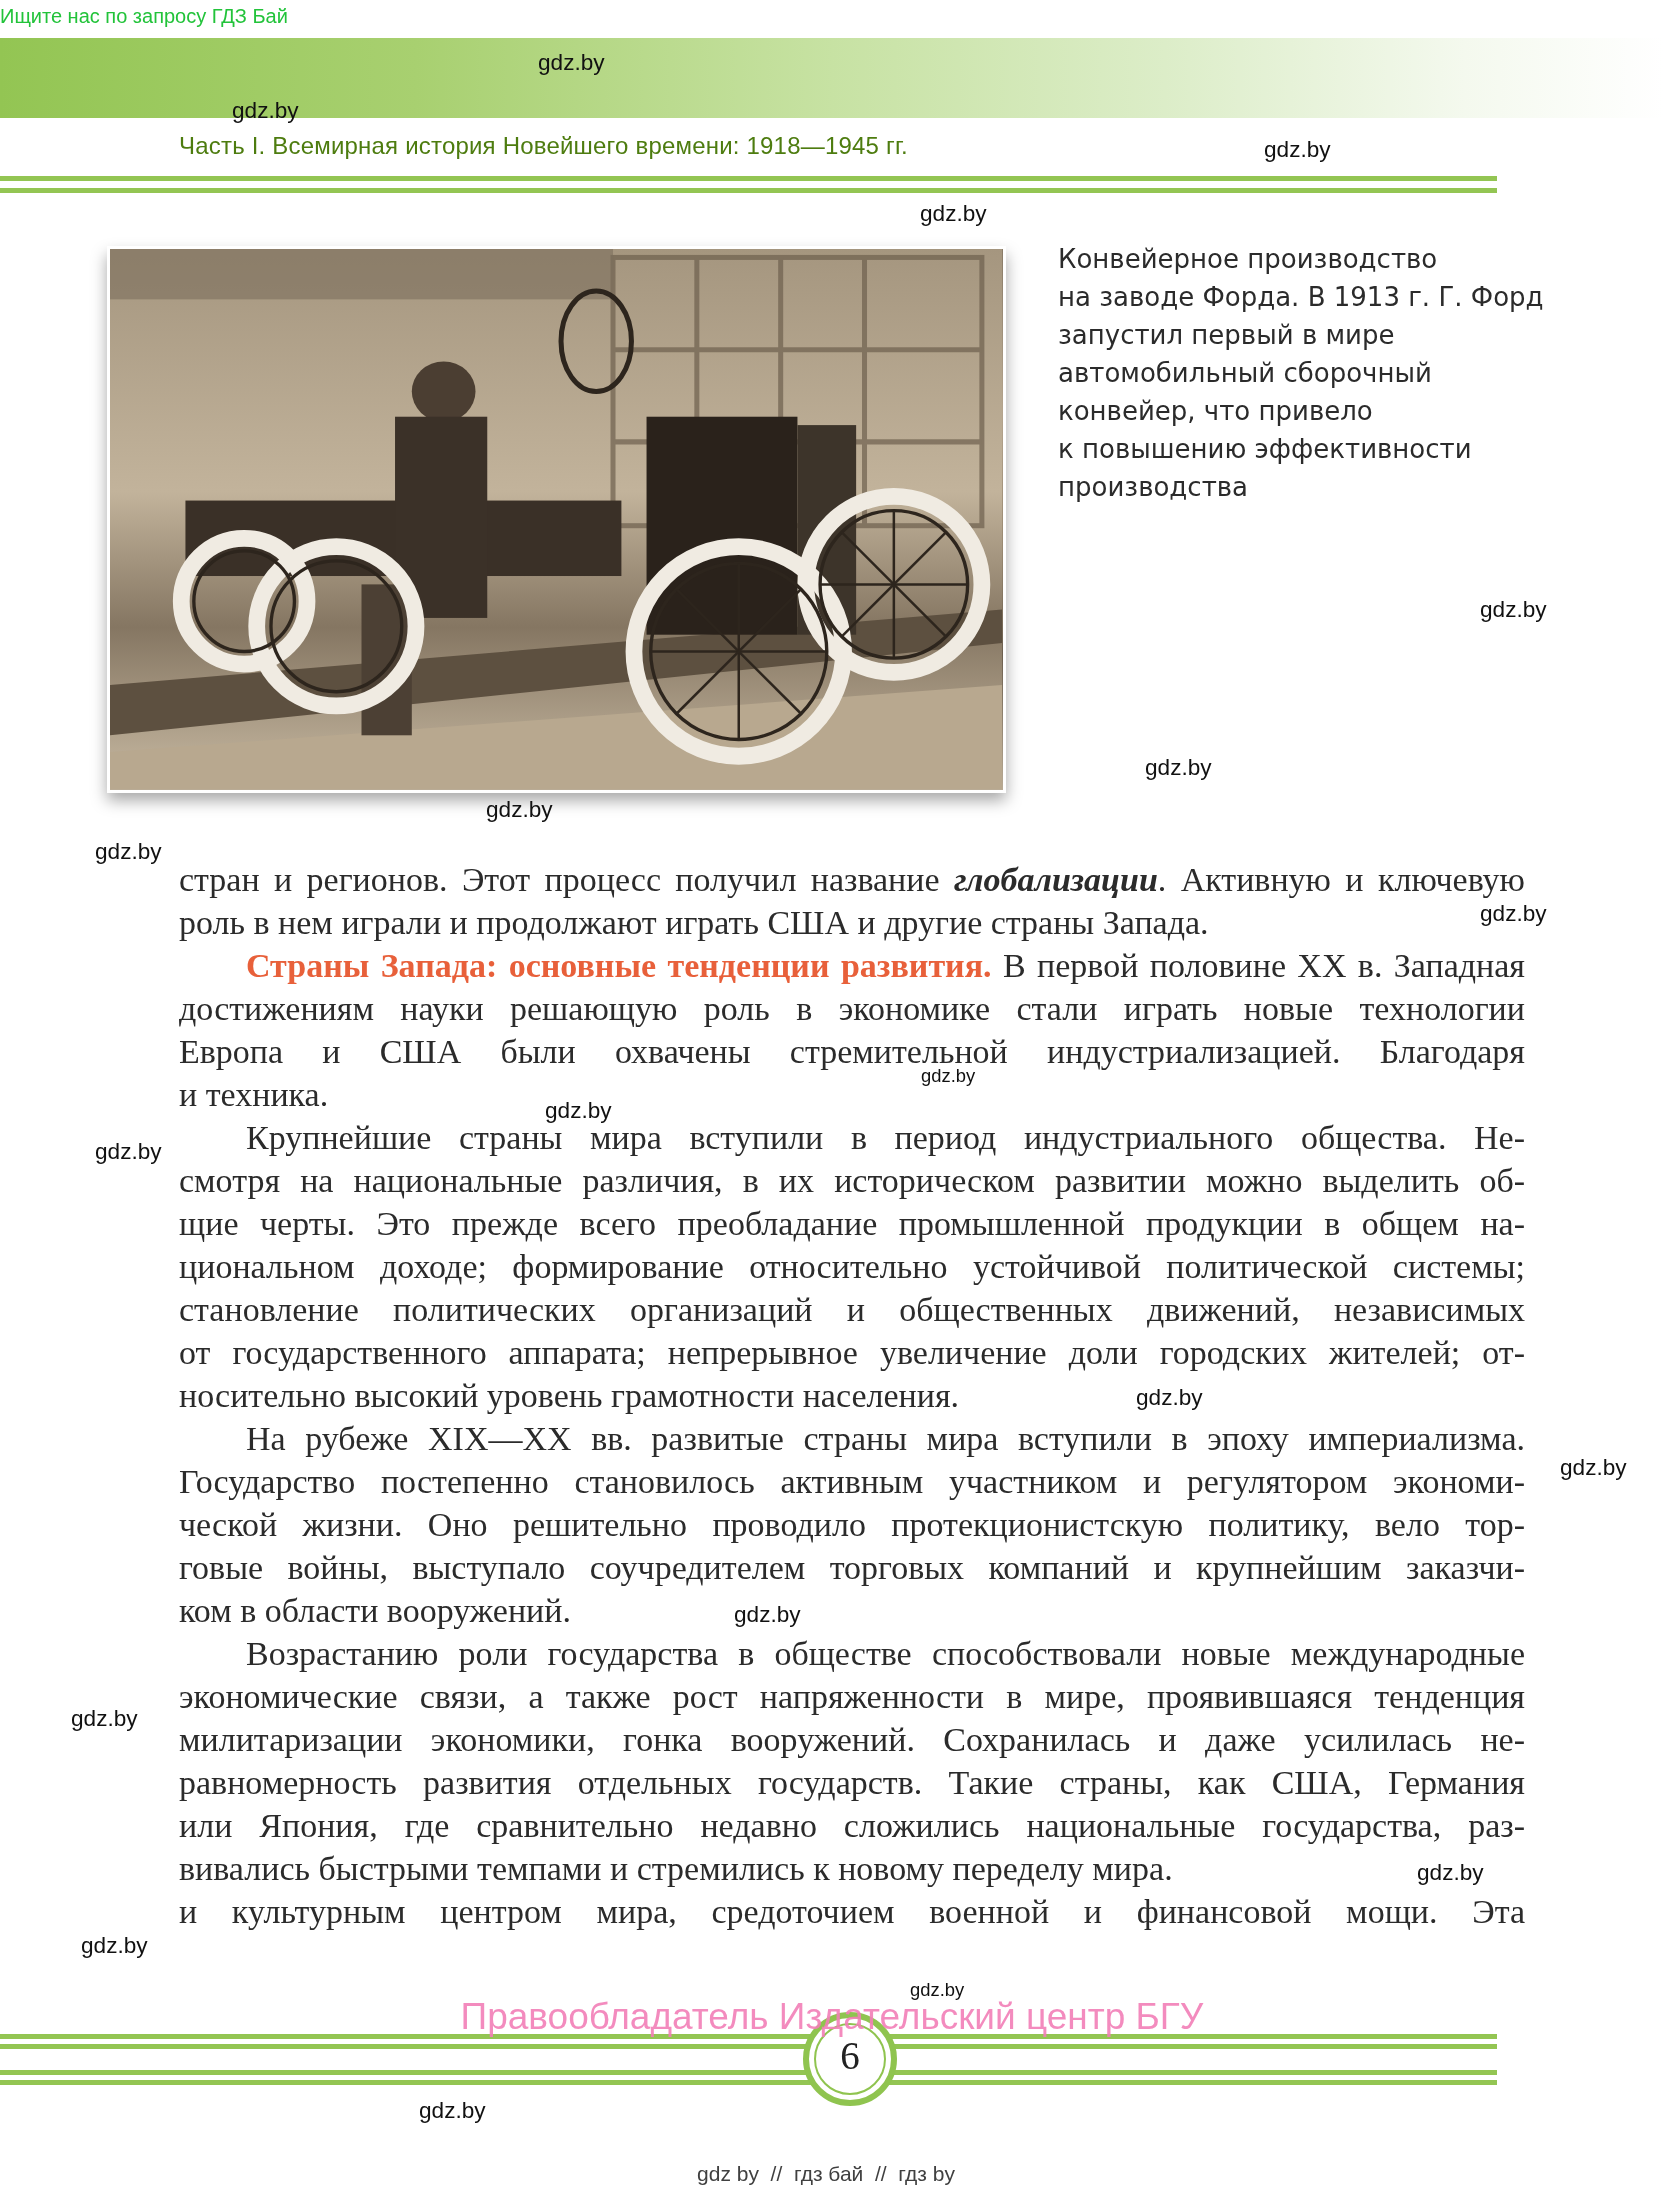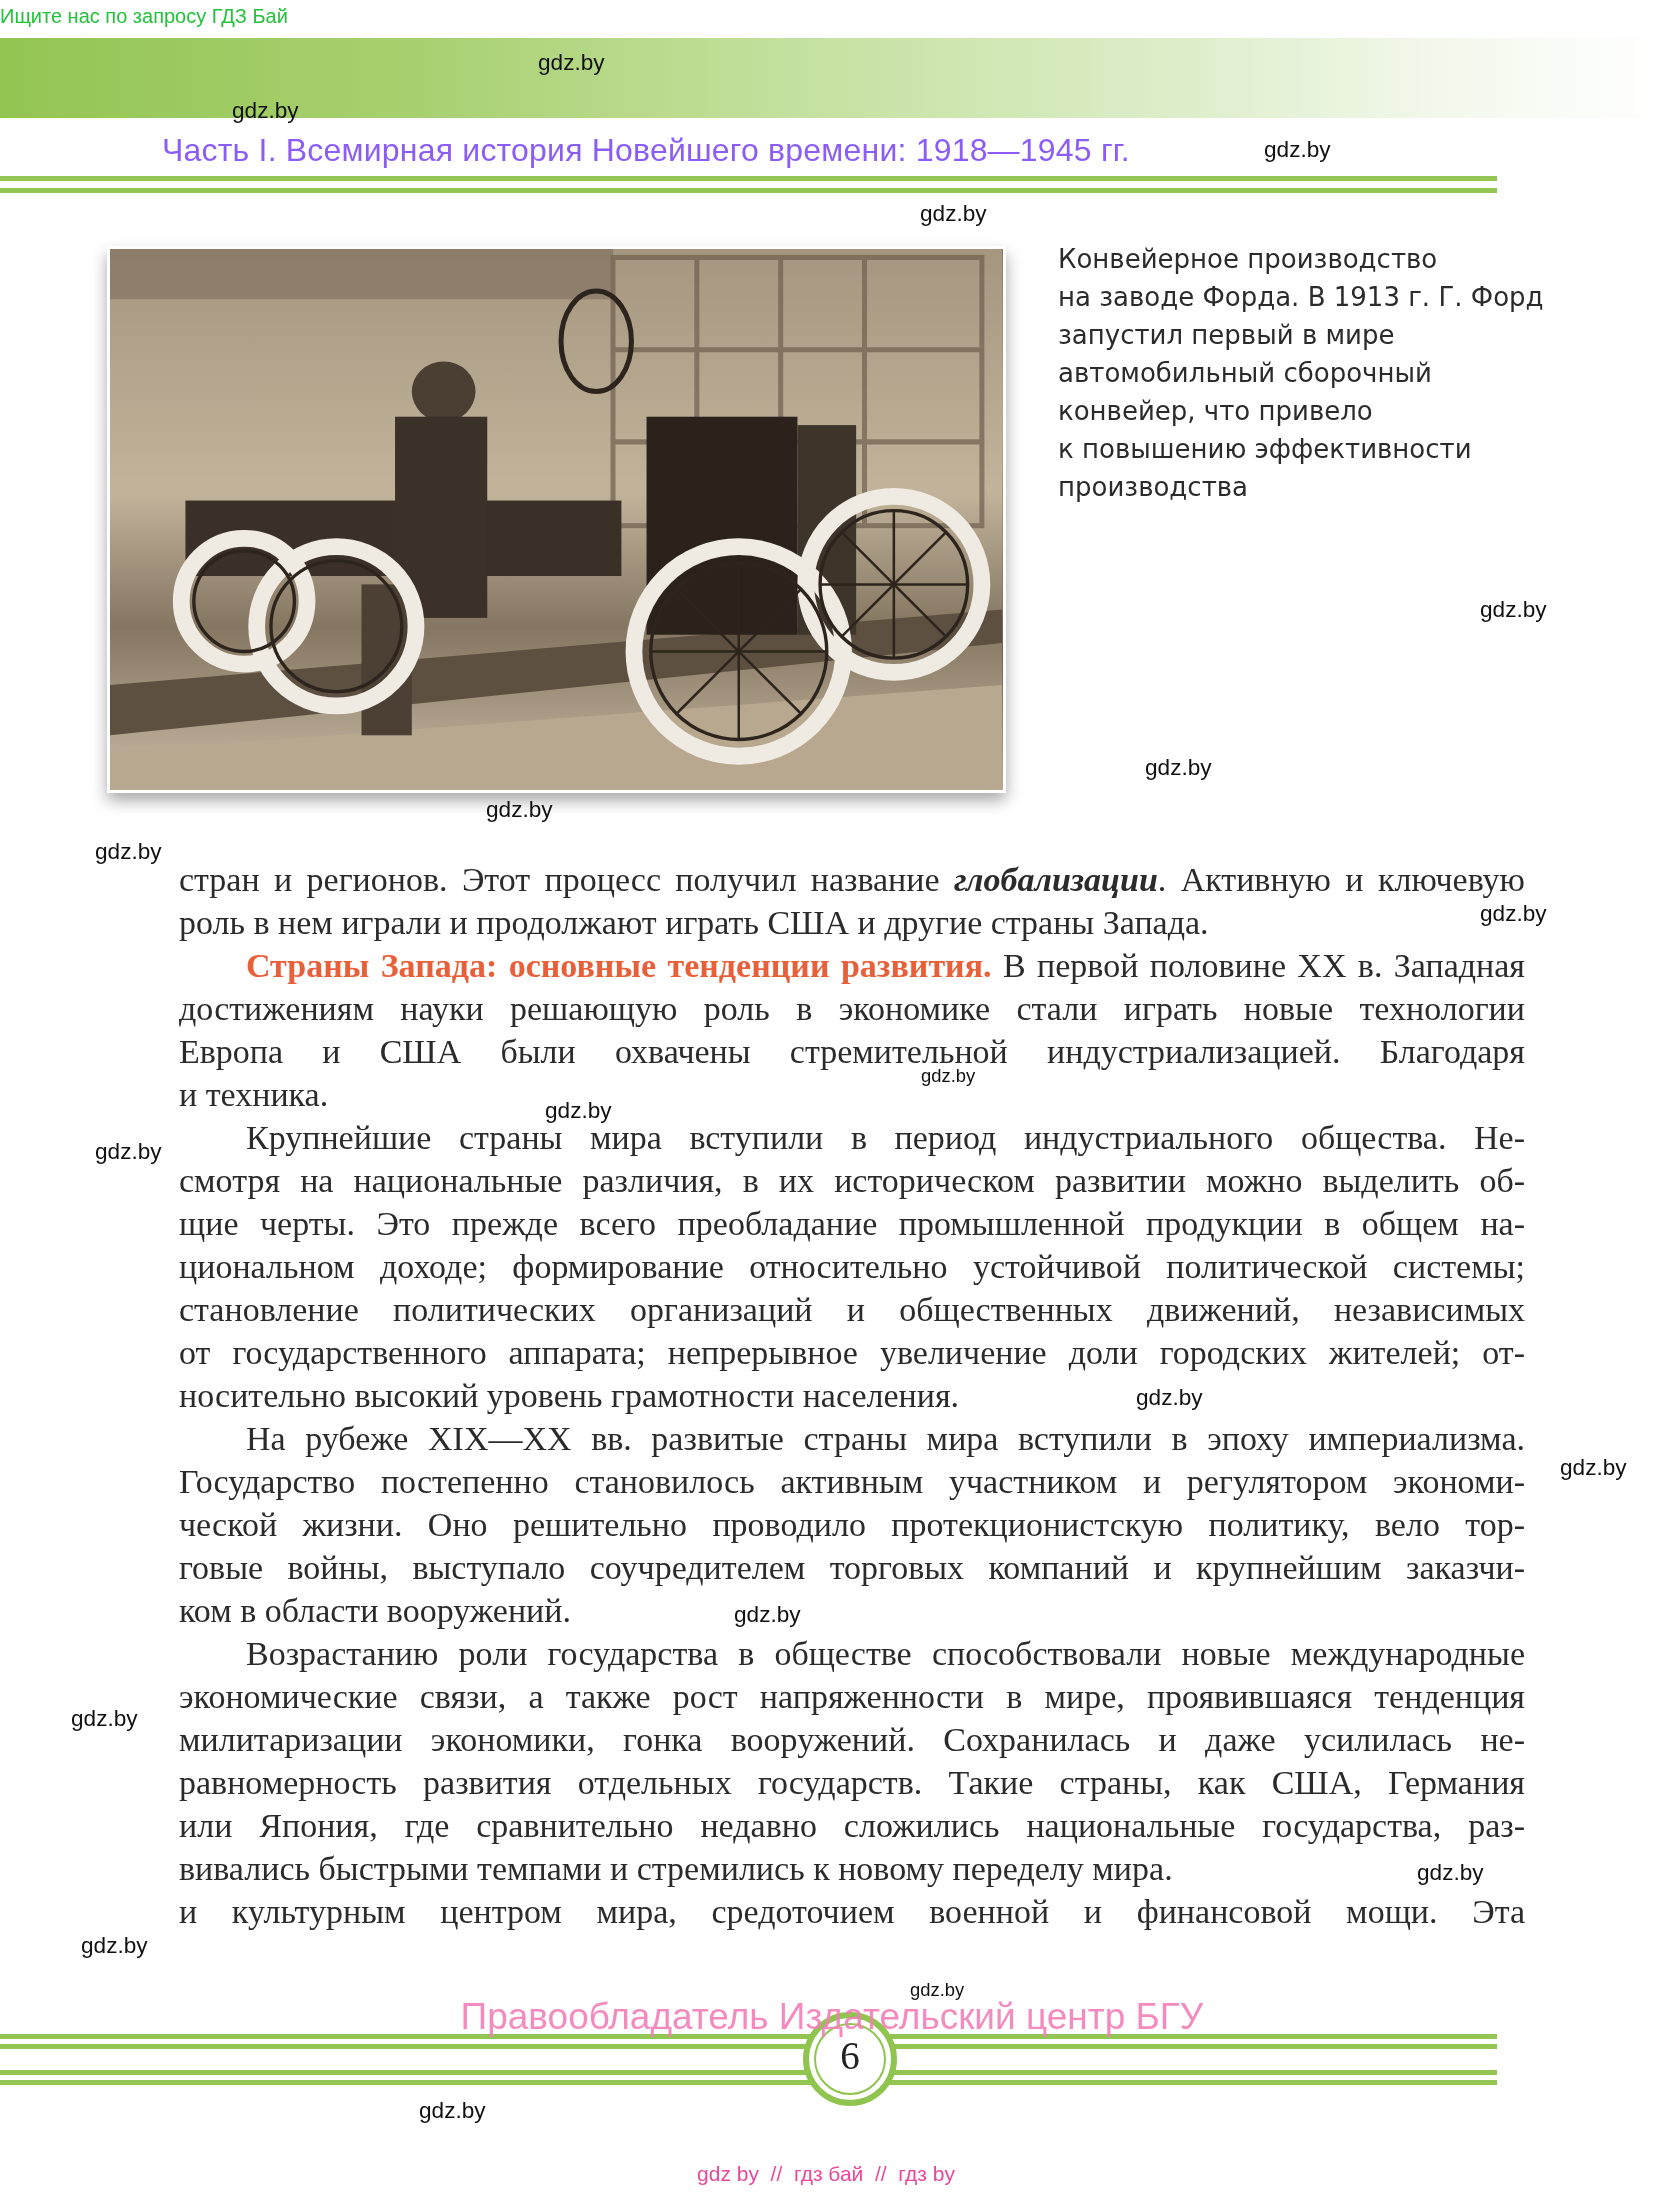--- a/index.html
+++ b/index.html
@@ -3,39 +3,39 @@
 <meta charset="utf-8">
 <style>
   html, body { margin:0; padding:0; background:#ffffff; }
   body { width:1664px; height:2205px; position:relative; overflow:hidden; }
   .abs { position:absolute; }
   .banner { left:0; top:0; width:1664px; font-family:"Liberation Sans", sans-serif; font-size:20px; color:#22c33a; top:5px; }
   .greenbar { left:0; top:38px; width:1664px; height:80px;
     background: linear-gradient(90deg, #93c553 0%, #a8d070 25%, #c7e2a3 50%, #dcedc8 70%, #f4f9ee 88%, #ffffff 100%); }
   .wm { font-family:"Liberation Sans", sans-serif; font-size:22.6px; color:#111; white-space:nowrap; }
   .wm-small { font-size:18.4px; }
-  .header-title { left:162px; top:132px; font-family:"Liberation Sans", sans-serif; font-size:32px; color:#8b5cf6; white-space:nowrap; letter-spacing:0.2px; }
+  .header-title { left:179px; top:132px; font-family:"Liberation Sans", sans-serif; font-size:24px; color:#4d7c0f; white-space:nowrap; letter-spacing:0.2px; }
   .rule { left:0; width:1497px; height:5px; background:#93c553; }
   .photo-wrap { left:107px; top:246px; width:899px; height:547px; background:#fff;
     box-shadow: 0 8.4px 15px rgba(0,0,0,0.35); }
   .photo { position:absolute; left:3.4px; top:3.4px; right:3.4px; bottom:3.4px; overflow:hidden;
     background: linear-gradient(180deg, #8a7c68 0%, #b5a58e 30%, #9a8a72 55%, #6d604f 75%, #b9ab95 100%); }
   .caption { left:1058px; top:240px; width:470px; font-family:"DejaVu Sans", sans-serif; font-size:26px; line-height:38px; color:#2b2b2b; }
   .caption div { white-space:nowrap; }
   .body-text { left:179px; top:858px; width:1346px; font-family:"Liberation Serif", serif; font-size:34px; line-height:43px; color:#2b2b2b; }
   .line { white-space:nowrap; text-align:justify; text-align-last:justify; height:43px; }
   .line.last { text-align-last:left; }
   .indent { padding-left:67px; }
   .heading { color:#e8603a; font-weight:bold; }
   .term { font-style:italic; font-weight:bold; }
   .copyright { left:0; width:1664px; top:1996px; text-align:center; font-family:"Liberation Sans", sans-serif; font-size:37px; color:#f27fb7; opacity:0.9; white-space:nowrap; }
   .pagecircle { left:803px; top:2012px; width:94px; height:94px; border-radius:50%; border:6.7px solid #8fc44f; background:#fff; box-sizing:border-box; }
   .pagecircle .inner { position:absolute; left:5px; top:5px; right:5px; bottom:5px; border-radius:50%; border:2.5px solid #8fc44f; }
   .pagenum { position:absolute; left:0; right:0; top:15px; text-align:center; font-family:"Liberation Serif", serif; font-size:39px; color:#222; }
-  .footer-links { left:0; width:1652px; top:2162px; text-align:center; font-family:"Liberation Sans", sans-serif; font-size:21px; color:#ec4899; white-space:pre; }
+  .footer-links { left:0; width:1652px; top:2162px; text-align:center; font-family:"Liberation Sans", sans-serif; font-size:21px; color:#404040; white-space:pre; }
 </style>
 </head>
 <body>
 
 <div class="abs banner">Ищите нас по запросу ГДЗ Бай</div>
 
 <div class="abs greenbar"></div>
 
 <div class="abs header-title">Часть I. Всемирная история Новейшего времени: 1918—1945 гг.</div>
 

